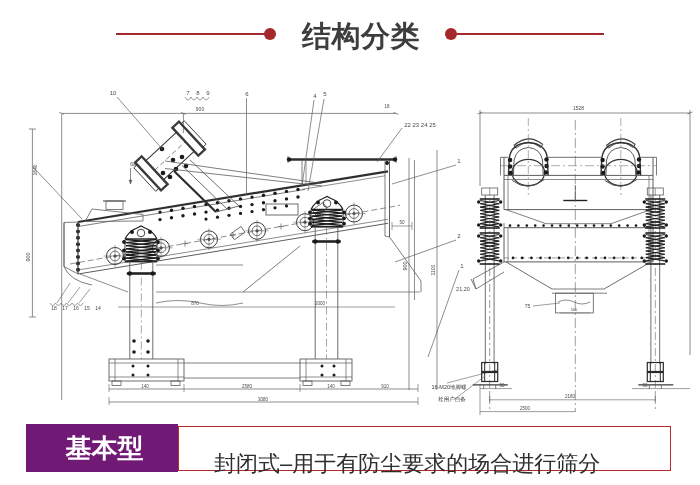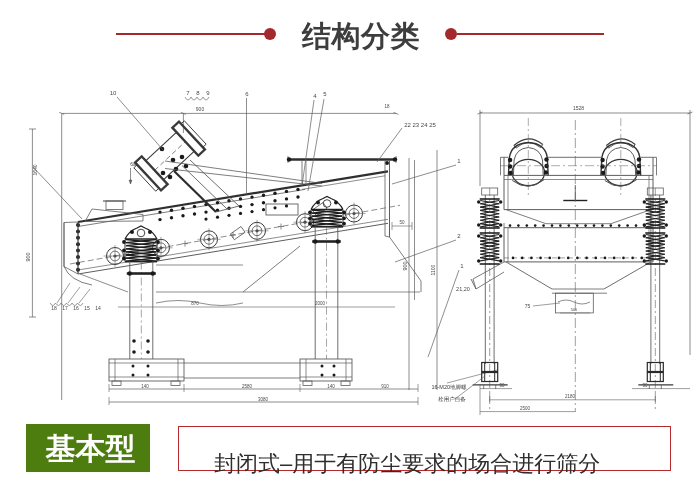--- a/index.html
+++ b/index.html
@@ -1,20 +1,20 @@
 <!DOCTYPE html>
 <html><head>
 <meta charset="utf-8">
 <style>
 html,body{margin:0;padding:0;background:#ffffff;}
 body{width:700px;height:485px;position:relative;font-family:"Liberation Sans",sans-serif;overflow:hidden;}
 .hline{position:absolute;height:2.5px;background:#a5282c;top:32.5px;}
 .hdot{position:absolute;width:12px;height:12px;border-radius:50%;background:#a5282c;top:27.5px;}
 .htitle{position:absolute;top:16.5px;left:0;width:722px;text-align:center;font-size:29px;font-weight:bold;color:#3d3d3d;letter-spacing:0.5px;}
-.bbox{position:absolute;left:26px;top:424px;width:124px;height:48px;background:#4d7c0f;color:#fff;font-size:30px;font-weight:bold;text-align:center;line-height:49px;text-indent:5px;}
+.bbox{position:absolute;left:26px;top:424px;width:152px;height:48px;background:#701a75;color:#fff;font-size:26px;font-weight:bold;text-align:center;line-height:49px;text-indent:5px;}
 .wbox{position:absolute;left:178px;top:425.5px;width:490.5px;height:43.5px;background:#fff;border:1.5px solid #b52a2c;}
 .wtext{position:absolute;left:214px;top:428px;height:48px;line-height:48px;font-size:22px;color:#2e2e2e;margin-top:12px;}
 </style>
 </head>
 <body>
 <svg id="draw" width="700" height="485" viewBox="0 0 700 485" style="position:absolute;left:0;top:0;filter:blur(0.33px);">
 <line x1="32.4" y1="129.0" x2="32.4" y2="317.0" stroke="#5d5d5d" stroke-width="0.7"></line>
 <line x1="29.0" y1="129.0" x2="36.0" y2="129.0" stroke="#5d5d5d" stroke-width="0.7"></line>
 <line x1="29.0" y1="317.0" x2="36.0" y2="317.0" stroke="#5d5d5d" stroke-width="0.7"></line>
 <text x="30.0" y="257.0" font-size="5.5" fill="#4a4a4a" text-anchor="middle" transform="rotate(-90 30 257)" font-family="Liberation Sans, sans-serif">900</text>

